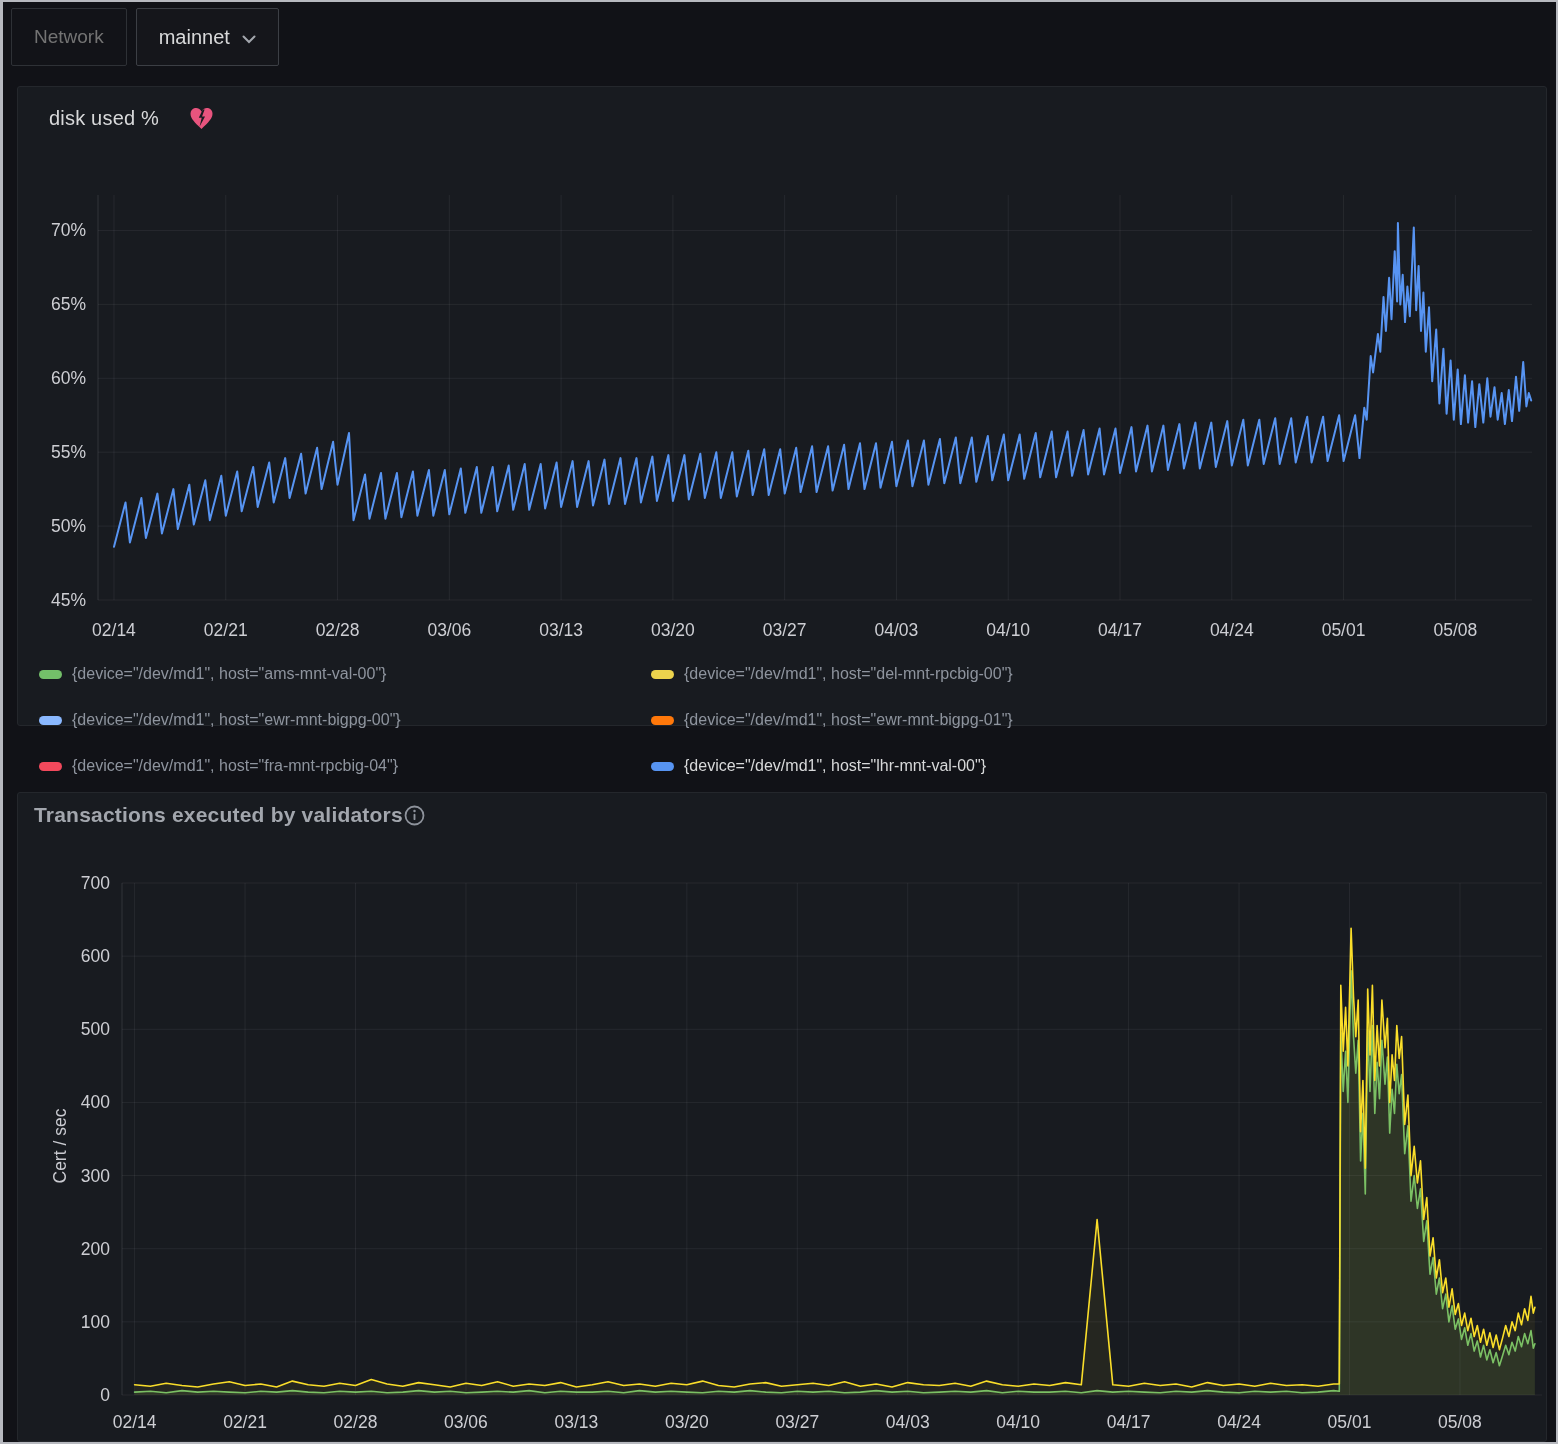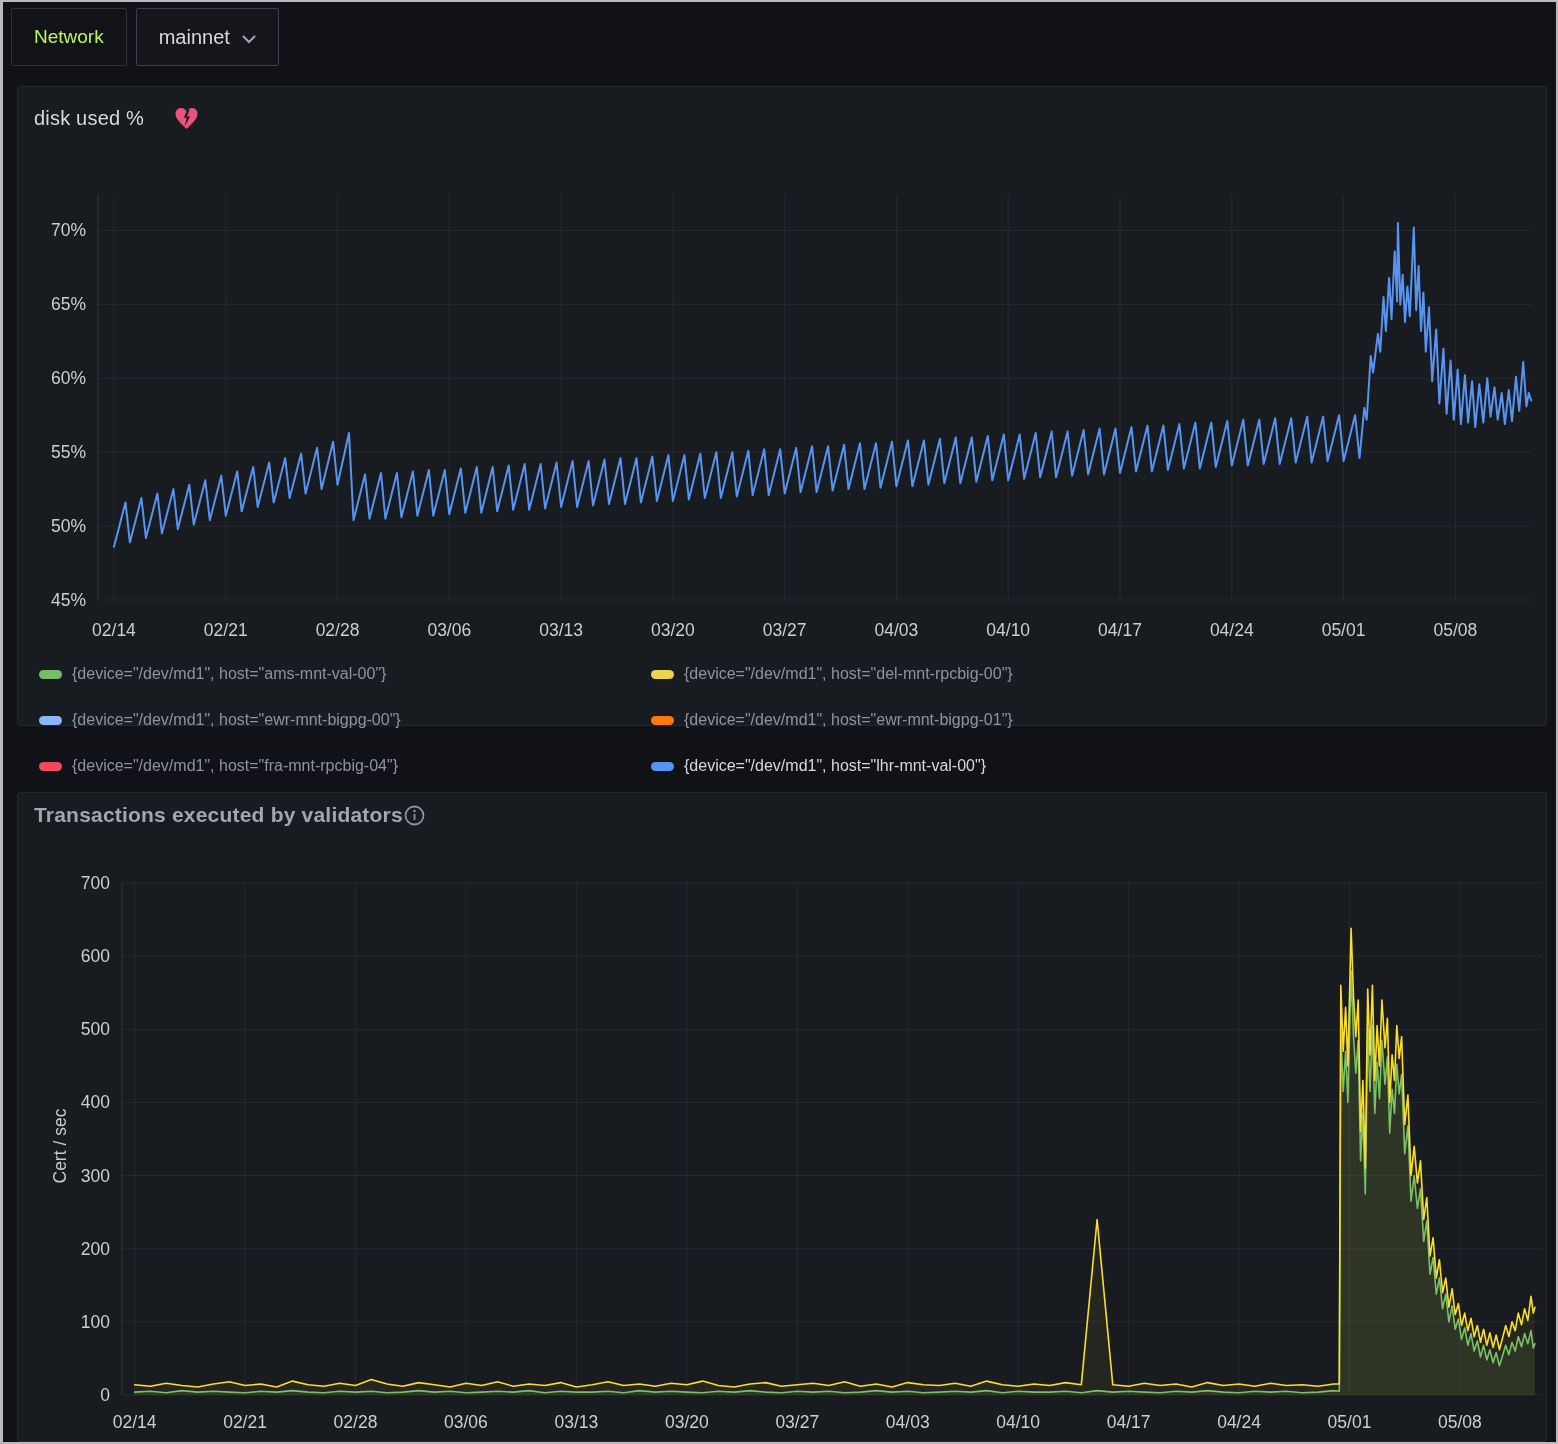--- a/index.html
+++ b/index.html
@@ -11,31 +11,31 @@
     font-family:"Liberation Sans", sans-serif;
     position:relative;
     overflow:hidden;
   }
   
   .var-row { position:absolute; left:8px; top:6px; display:flex; gap:9px; }
   .var-box {
     height:58px; display:flex; align-items:center; padding:0 22px;
     border:1px solid #2e3136; border-radius:2px; background:#121318;
   }
-  .var-label { color:#bef264; font-size:19px; font-weight:500; }
+  .var-label { color:#737373; font-size:19px; font-weight:500; }
   .var-value-box { border-color:#3c3f45; background:#15161b; cursor:pointer; gap:12px;text-align:center; }
   .var-value { color:#d8d9da; font-size:20px; font-weight:500; }
   .chev { margin-top:4px; }
 
   
   .panel {
     position:absolute; left:14px; width:1530px;
     background:#181b20; border:1px solid #24272c; border-radius:3px;
   }
-  #panel1 { top:84px; height:640px; }
+  #panel1 { top:84px; height:640px;padding-left:15px; }
   #panel2 { top:790px; height:650px; }
   .panel-header { display:flex; align-items:center; }
   #panel1 .panel-header { padding:20px 0 0 16px; gap:30px; }
   #panel2 .panel-header { padding:10px 0 0 16px; }
   .panel-title-1 { color:#d8d9da; font-size:20px; font-weight:500; letter-spacing:0.2px; }
   .panel-title-2 { color:#a2a6ad; font-size:21px; font-weight:600; letter-spacing:0.2px; }
 
   svg.chart { position:absolute; left:0; display:block; }
   #chart1 { top:96px; }
   #chart2 { top:62px; }

